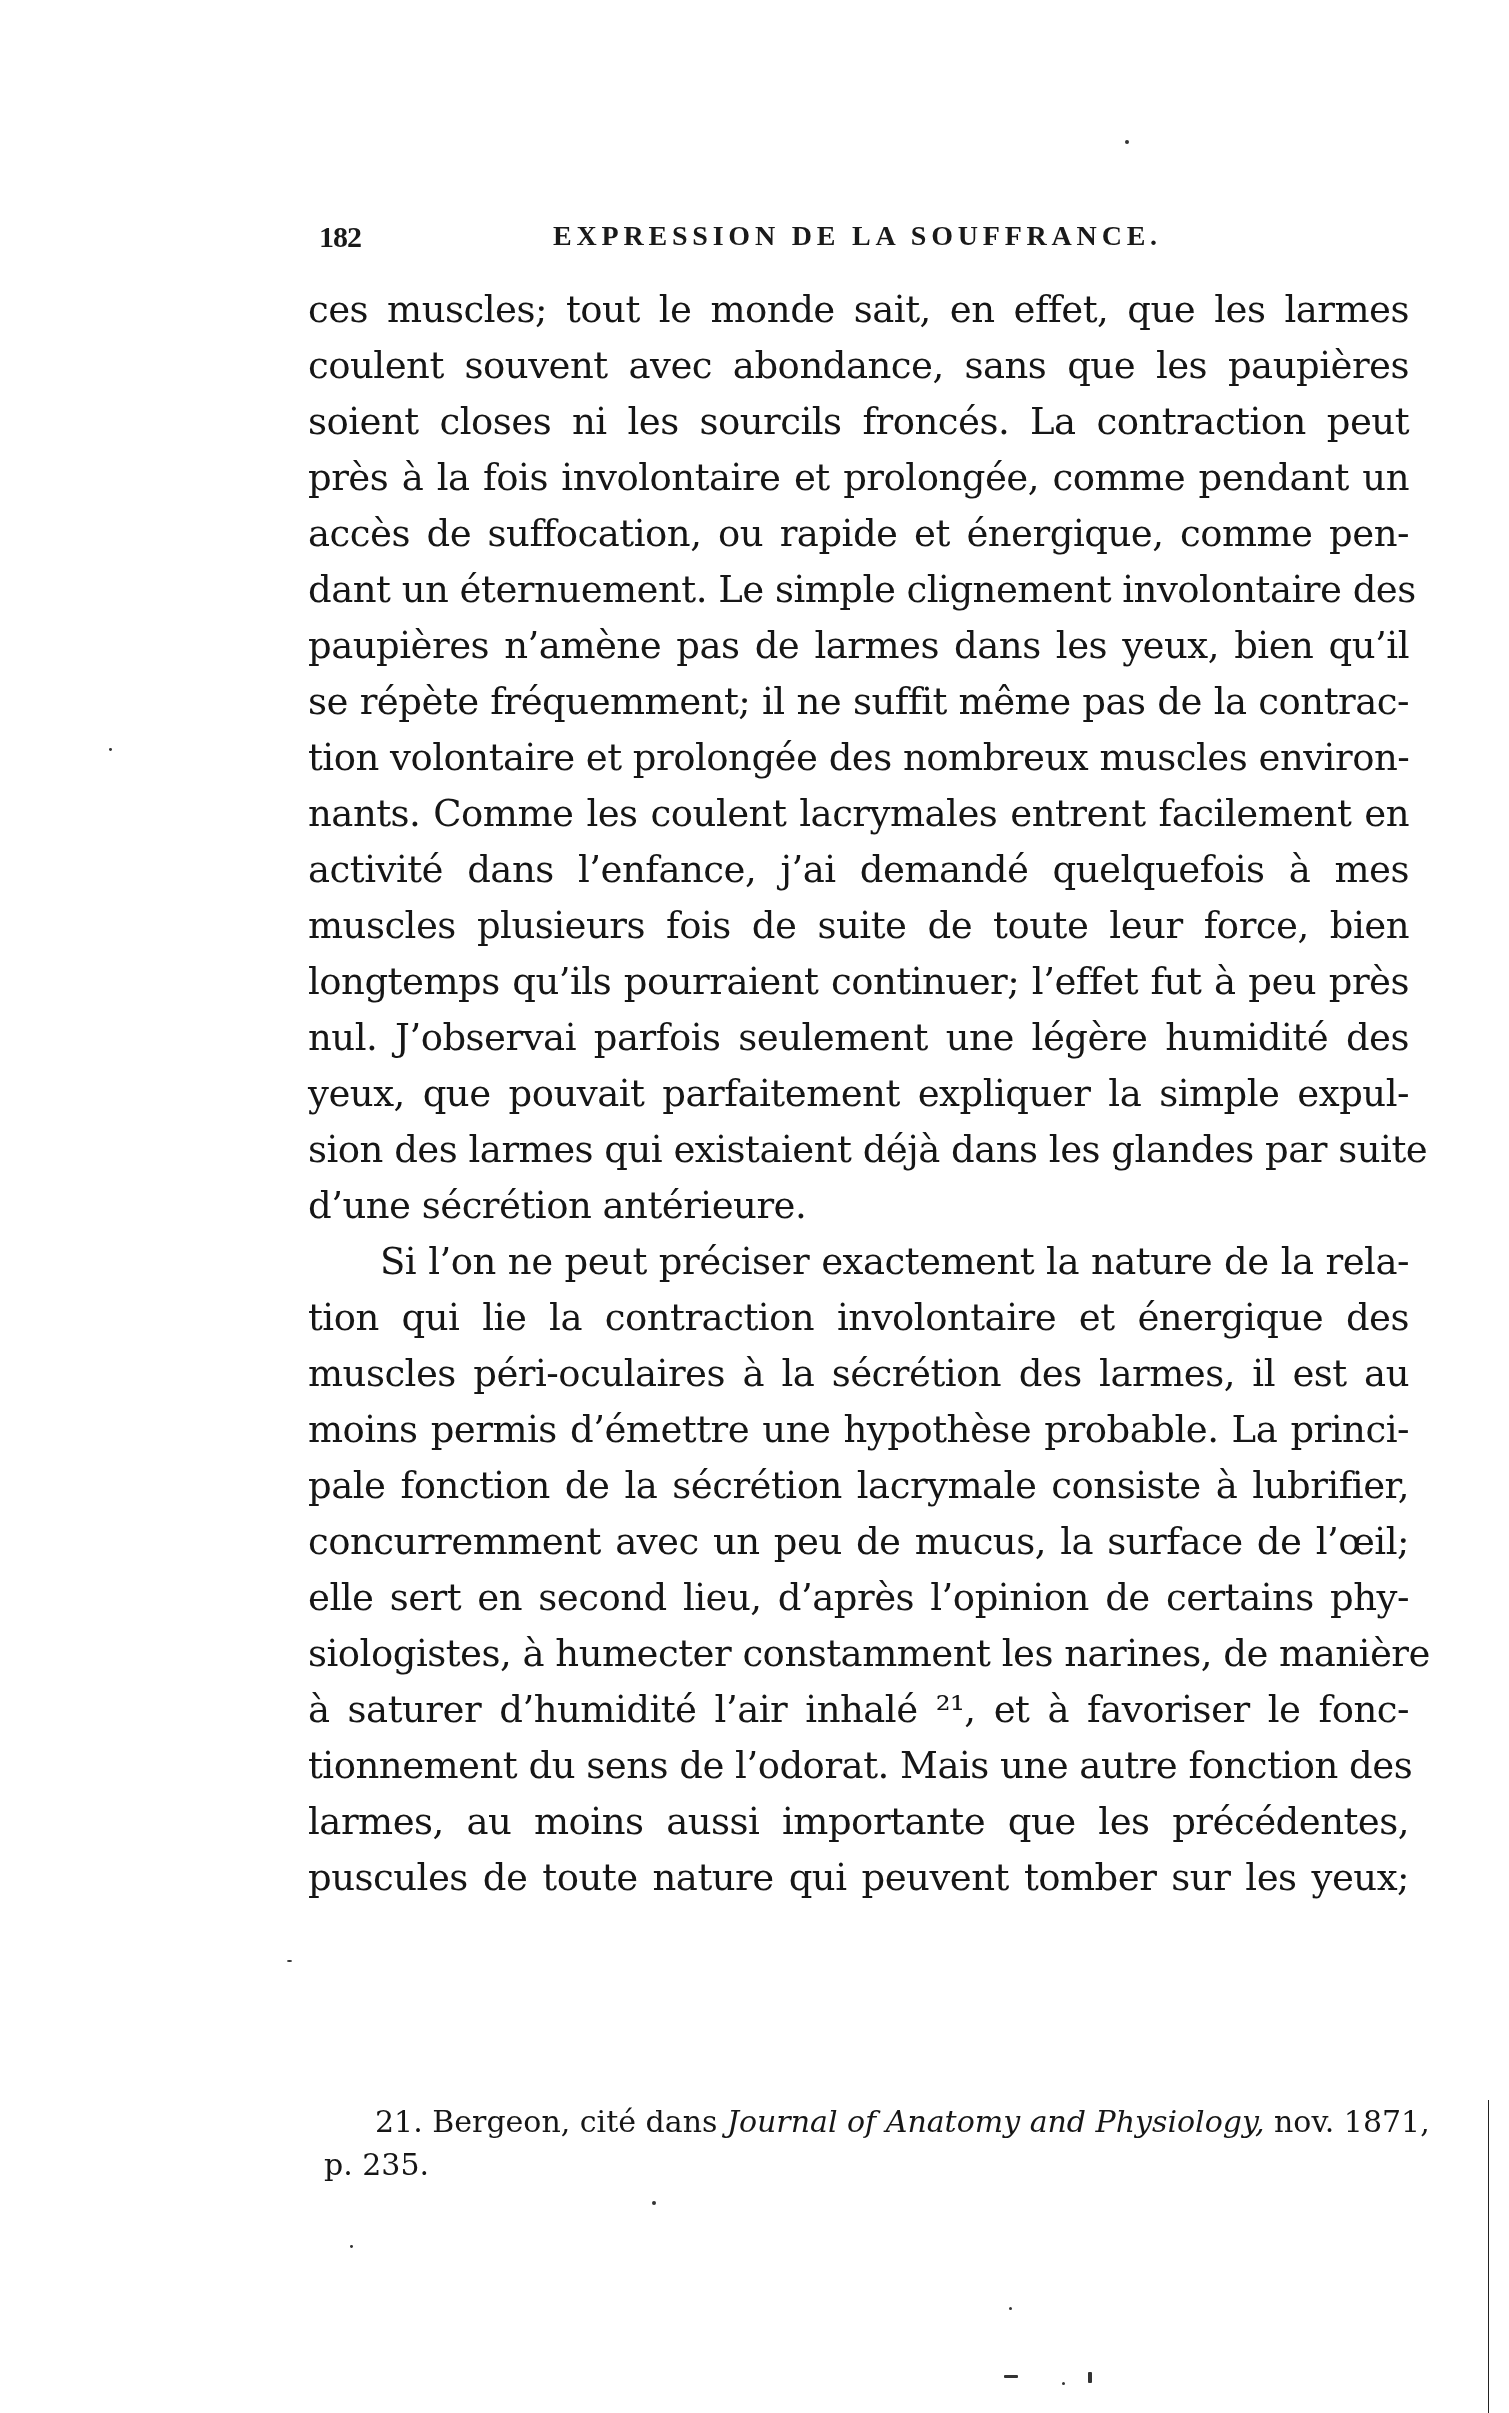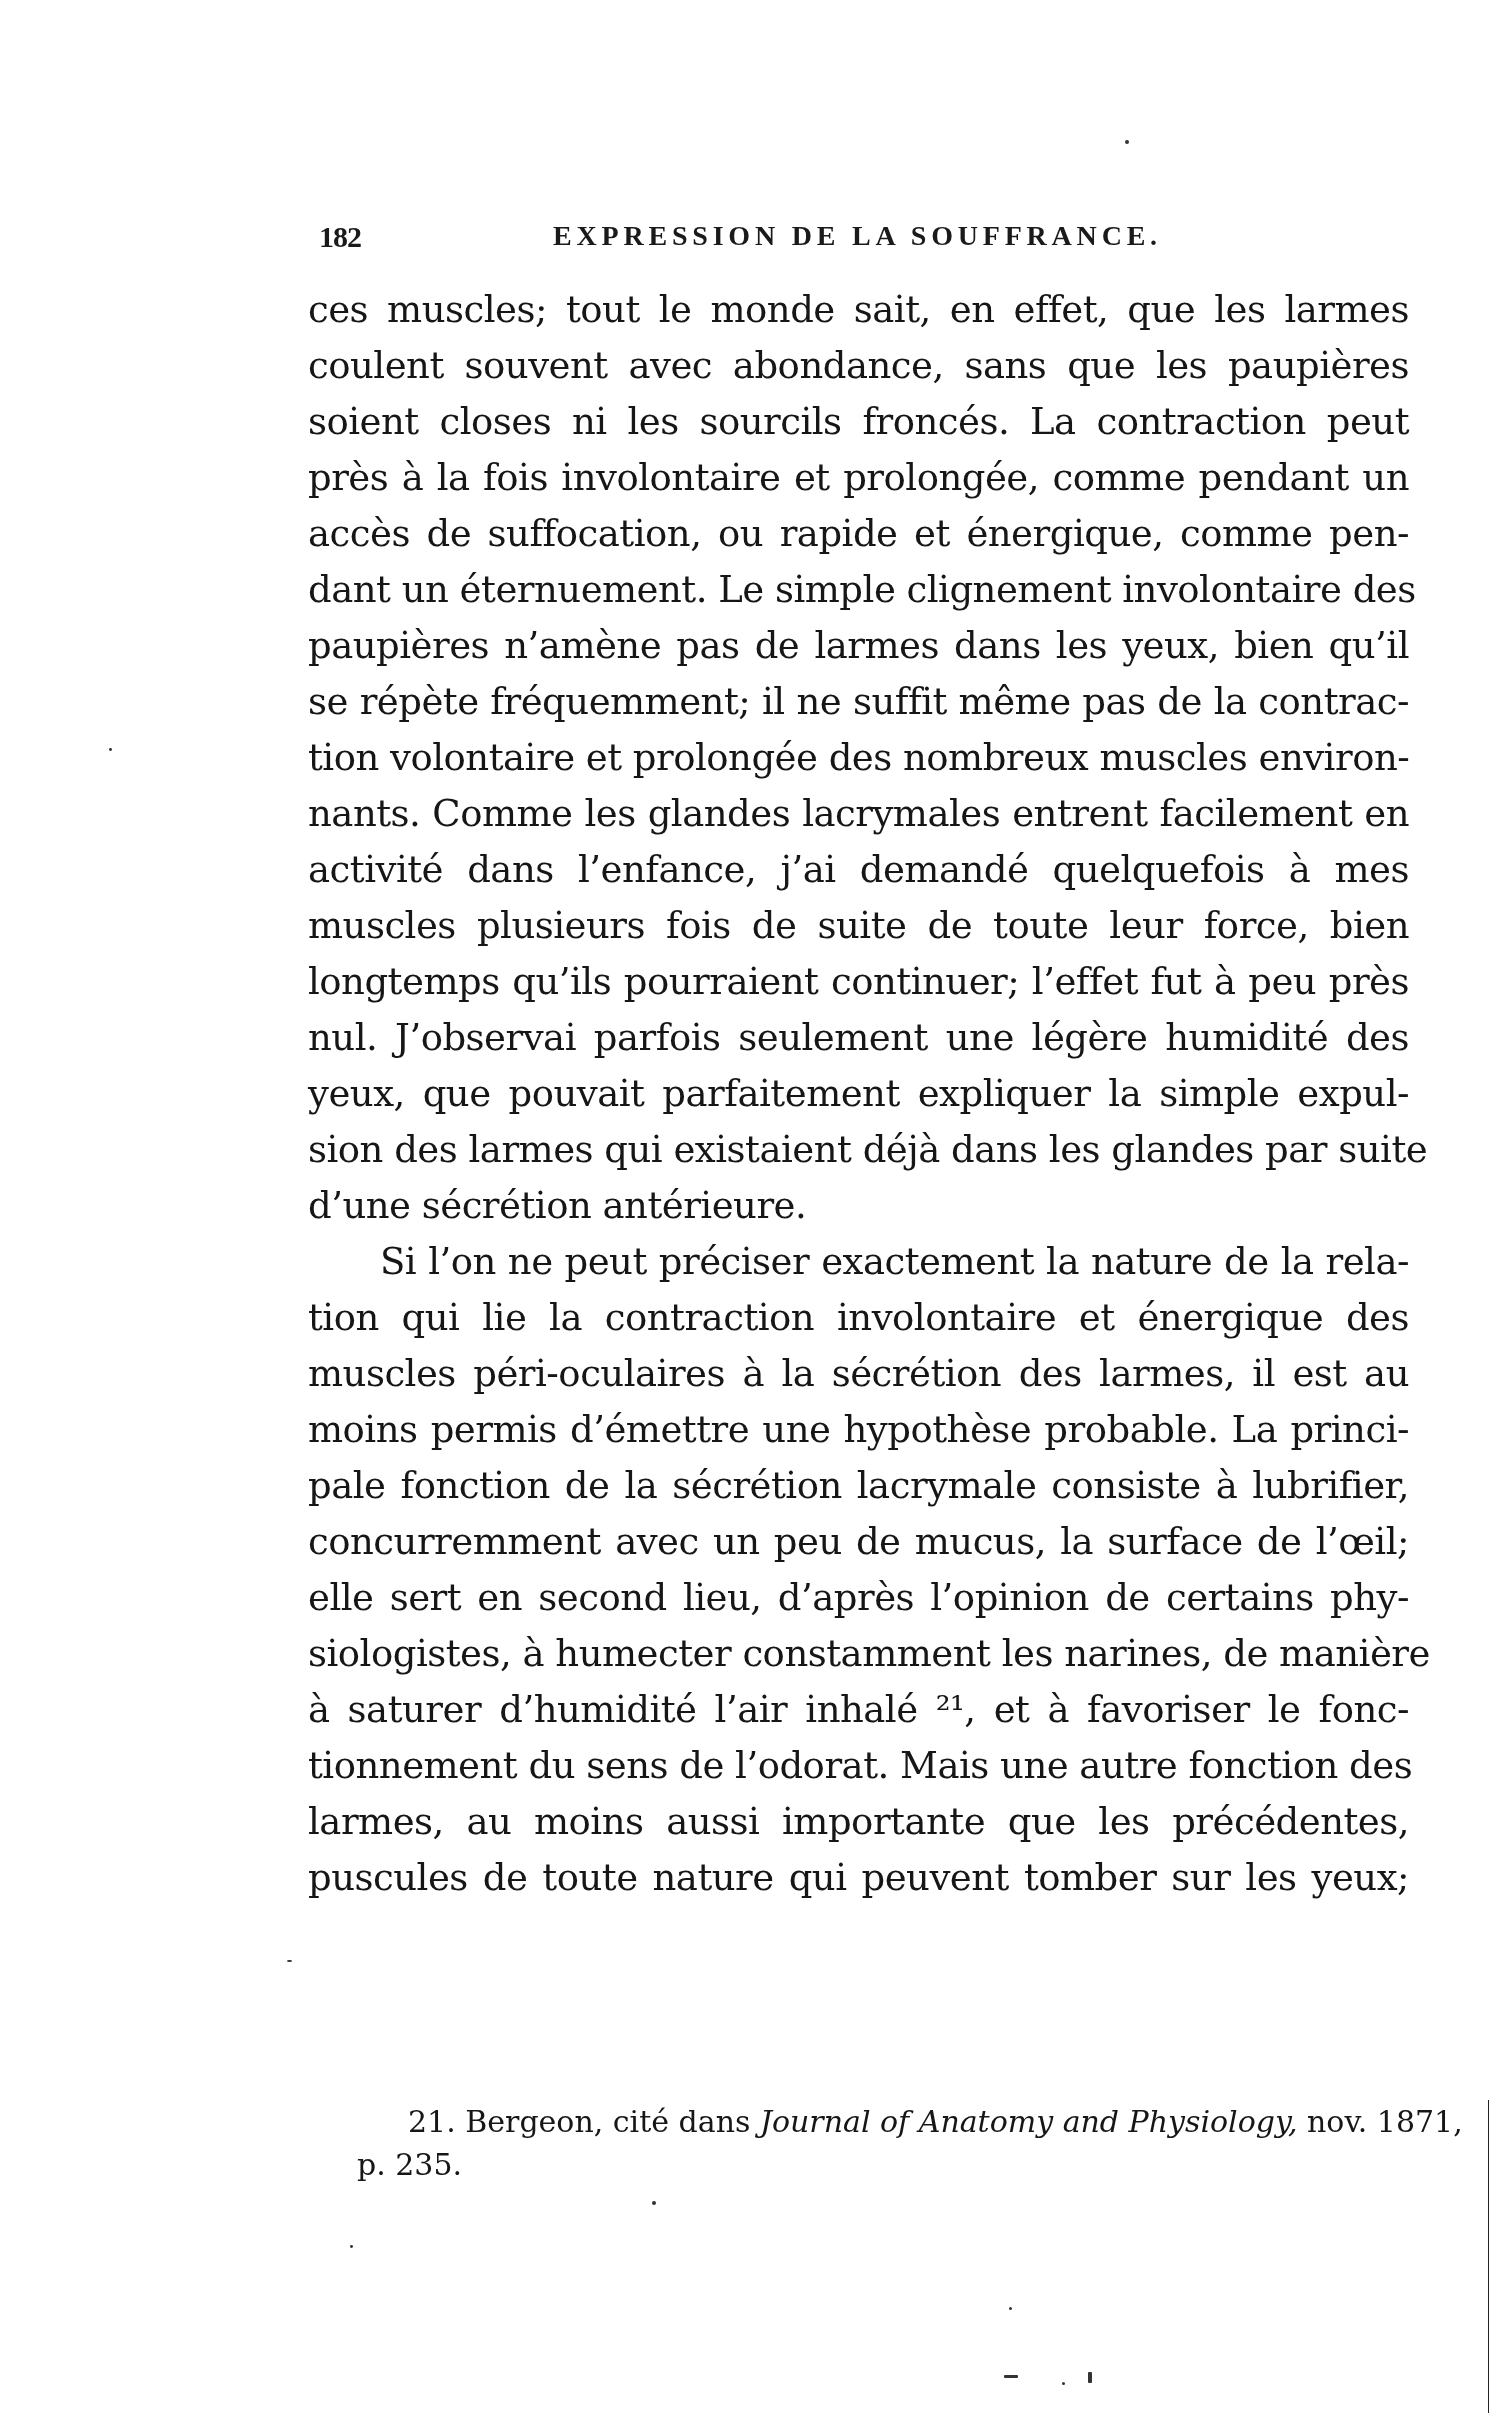--- a/index.html
+++ b/index.html
@@ -10,21 +10,21 @@
   .page-number { position: absolute; left: 0; top: 0; font-size: 30px; font-weight: bold; letter-spacing: -1px; }
   .running-title { position: absolute; left: 234px; top: 0; font-size: 28px; letter-spacing: 4.8px; font-weight: bold; }
   .body-text { position: absolute; left: 308px; top: 282px; width: 1101px;
     font-family: "DejaVu Serif", serif; font-size: 37px; line-height: 56px; color: #161616;
     letter-spacing: -0.5px; }
   .line { white-space: nowrap; text-align: justify; text-align-last: justify; height: 56px; overflow: visible; }
   .line.last { text-align-last: left; }
   .line.indent { padding-left: 72px; }
   .footnote { position: absolute; left: 324px; top: 2100px; width: 1101px;
     font-family: "DejaVu Serif", serif; font-size: 30px; line-height: 43px; color: #161616; }
-  .fn-line { white-space: nowrap; margin-left: 33px; }
+  .fn-line { white-space: nowrap; }
   .fn-line.first { padding-left: 51px; text-align: justify; text-align-last: justify; }
   .fn-italic { font-style: italic; }
   .speck { position: absolute; background: #333; border-radius: 50%; }
   .edge-line { position: absolute; left: 1488px; top: 2100px; width: 1.4px; height: 451px; background: #222; }
 </style>
 </head>
 <body>
 
 <div class="page">
 
@@ -36,21 +36,21 @@
   <div class="body-text" id="body-text">
       <div class="line">ces muscles; tout le monde sait, en effet, que les larmes</div>
       <div class="line">coulent souvent avec abondance, sans que les paupières</div>
       <div class="line">soient closes ni les sourcils froncés. La contraction peut</div>
       <div class="line">près à la fois involontaire et prolongée, comme pendant un</div>
       <div class="line">accès de suffocation, ou rapide et énergique, comme pen-</div>
       <div class="line">dant un éternuement. Le simple clignement involontaire des</div>
       <div class="line">paupières n’amène pas de larmes dans les yeux, bien qu’il</div>
       <div class="line">se répète fréquemment; il ne suffit même pas de la contrac-</div>
       <div class="line">tion volontaire et prolongée des nombreux muscles environ-</div>
-      <div class="line">nants. Comme les glandes lacrymales entrent facilement en</div>
+      <div class="line">nants. Comme les coulent lacrymales entrent facilement en</div>
       <div class="line">activité dans l’enfance, j’ai demandé quelquefois à mes</div>
       <div class="line">muscles plusieurs fois de suite de toute leur force, bien</div>
       <div class="line">longtemps qu’ils pourraient continuer; l’effet fut à peu près</div>
       <div class="line">nul. J’observai parfois seulement une légère humidité des</div>
       <div class="line">yeux, que pouvait parfaitement expliquer la simple expul-</div>
       <div class="line">sion des larmes qui existaient déjà dans les glandes par suite</div>
       <div class="line last">d’une sécrétion antérieure.</div>
       <div class="line indent">Si l’on ne peut préciser exactement la nature de la rela-</div>
       <div class="line">tion qui lie la contraction involontaire et énergique des</div>
       <div class="line">muscles péri-oculaires à la sécrétion des larmes, il est au</div>

